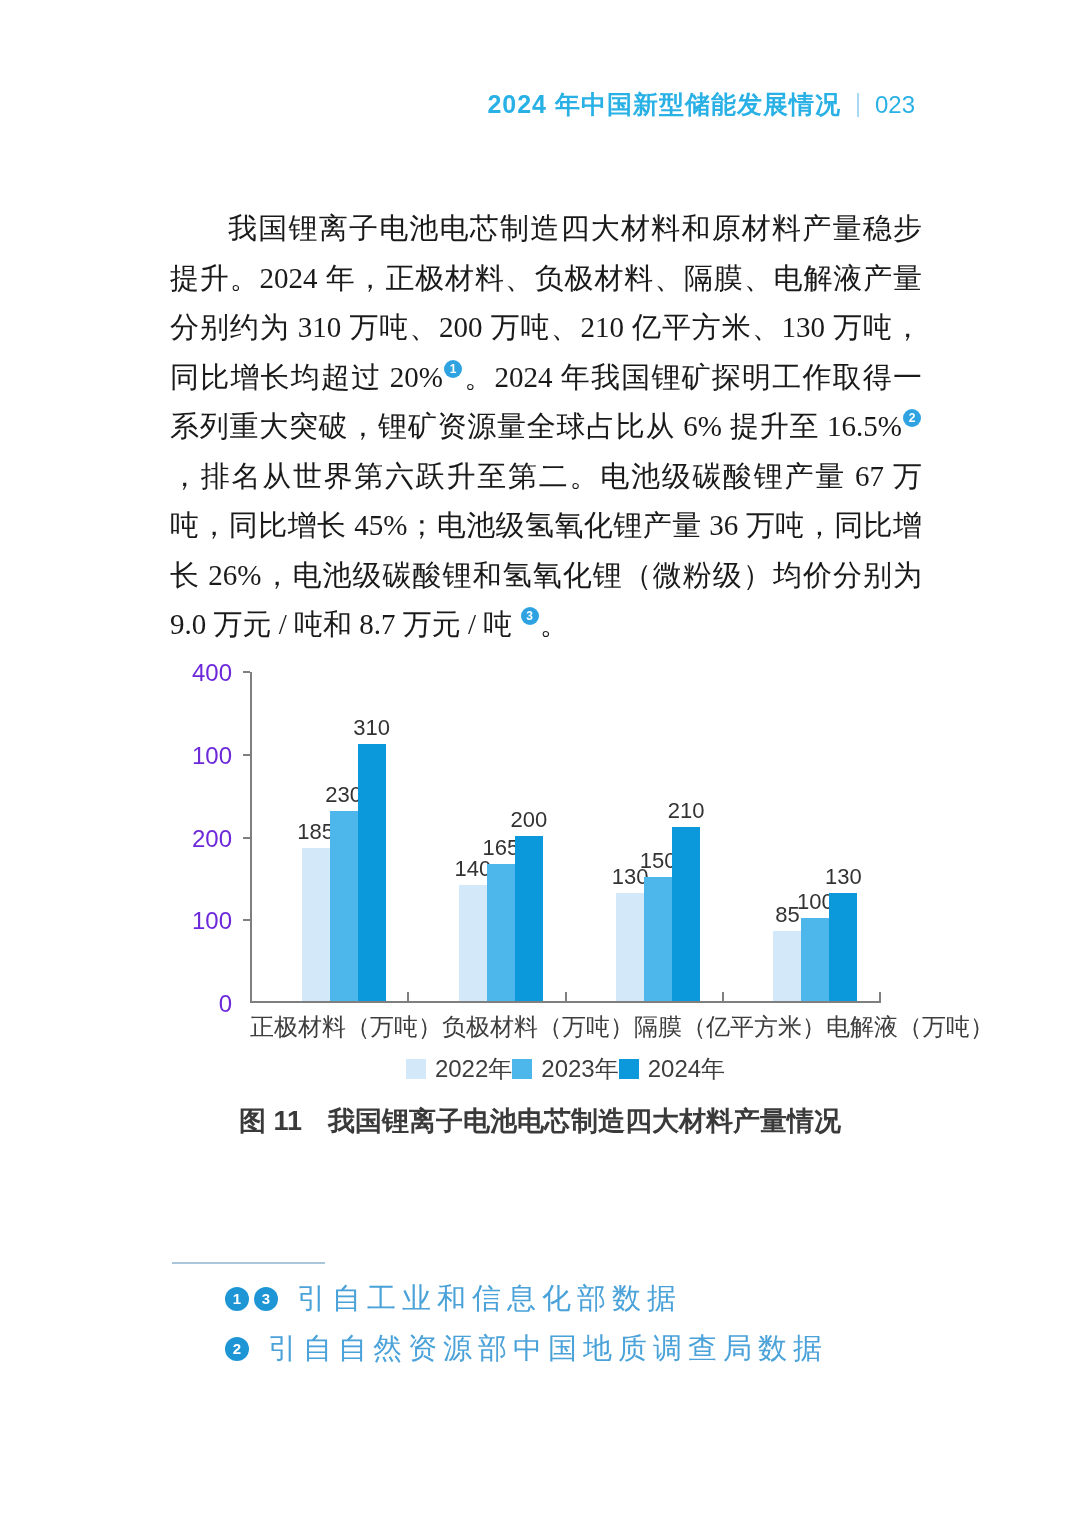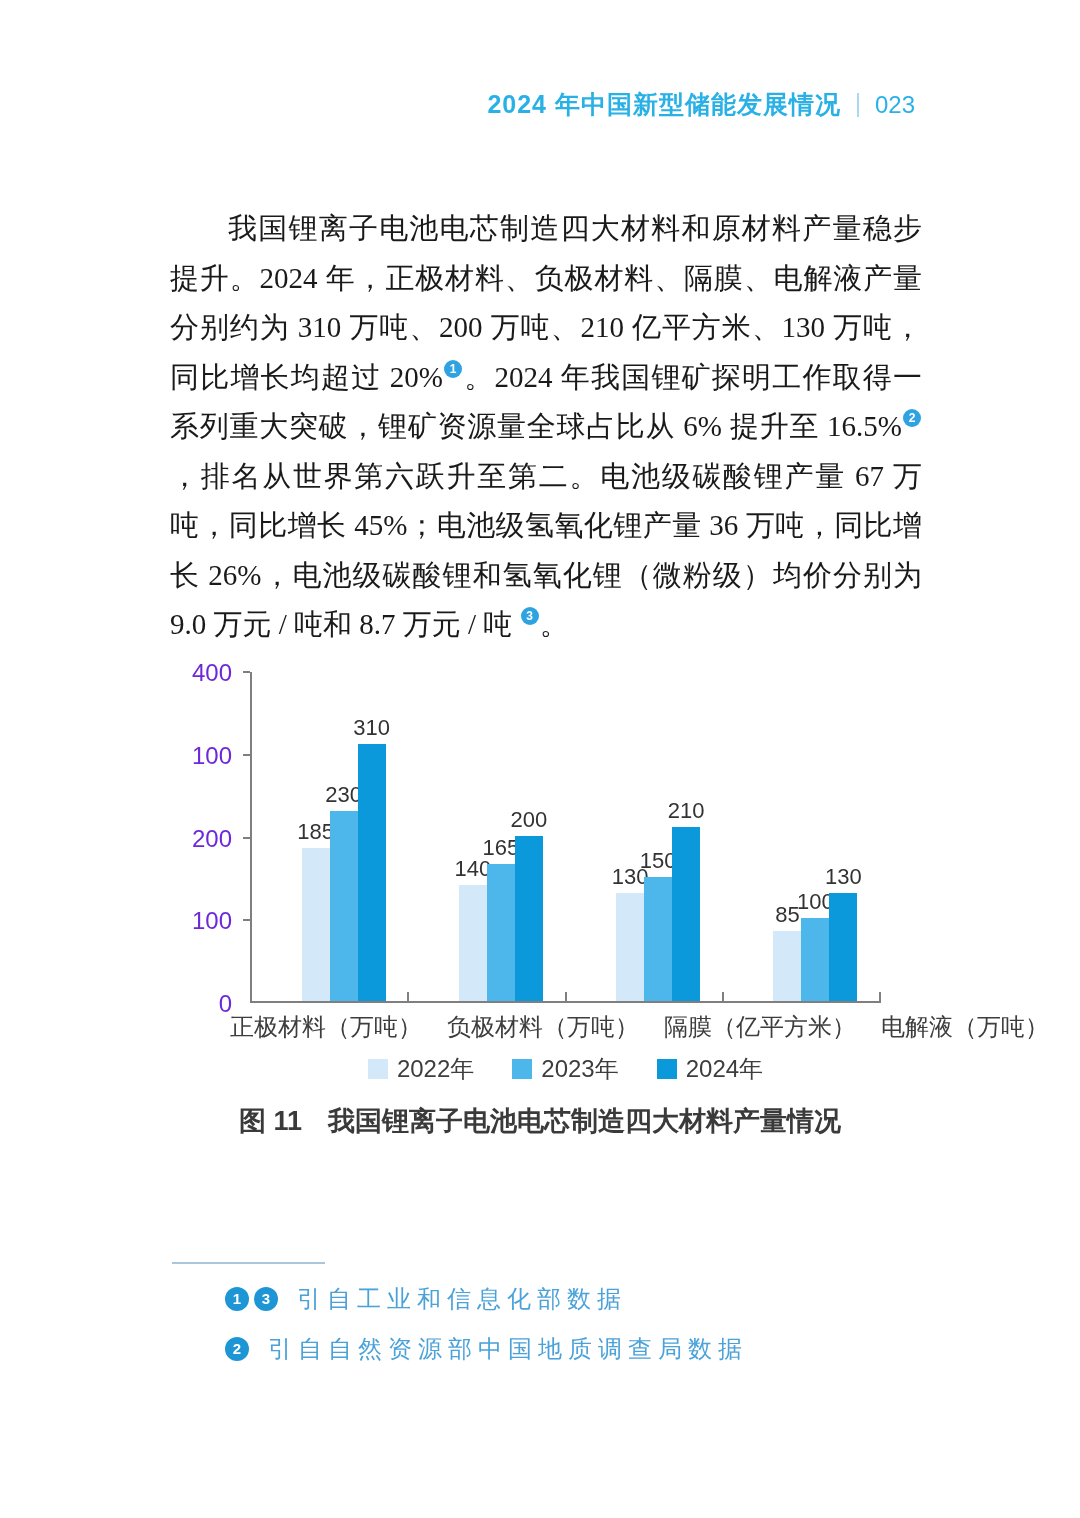--- a/index.html
+++ b/index.html
@@ -101,30 +101,30 @@
   .group { flex: 1; display: flex; align-items: flex-end; justify-content: center; }
   .barwrap { display: flex; flex-direction: column; align-items: center; width: 28px; padding-left: 26px; }
   .bval {
     font-family: "Liberation Sans", "DejaVu Sans", sans-serif;
     font-size: 22px;
     color: #333333;
     margin-bottom: 3px;
     white-space: nowrap;
   }
   .bar { width: 28px; }
-  .xlabels { margin-left: 60px; width: 631px; display: flex; margin-top: 8px; gap: 25px; }
+  .xlabels { margin-left: 80px; width: 631px; display: flex; margin-top: 8px; }
   .xlabel {
     flex: 1;
     text-align: center;
     font-family: "Liberation Sans", "DejaVu Sans", sans-serif;
     font-size: 24px;
     color: #3d3d3d;
     white-space: nowrap;
   }
-  .legend { margin-left: 80px; width: 631px; display: flex; justify-content: center; gap: 38px; margin-top: 10px; }
+  .legend { margin-left: 80px; width: 631px; display: flex; justify-content: center; margin-top: 10px; }
   .legend-item { display: flex; align-items: center; gap: 9px; }
   .legend-swatch { width: 20px; height: 20px; }
   .legend-label {
     font-family: "Liberation Sans", "DejaVu Sans", sans-serif;
     font-size: 24px;
     color: #3d3d3d;
   }
   .caption {
     margin-top: 18px;
     width: 740px;
@@ -149,21 +149,21 @@
     font-family: "Liberation Sans", "DejaVu Sans", sans-serif;
     font-size: 15px;
     font-weight: bold;
     line-height: 24px;
     text-align: center;
     margin-right: 5px;
     flex: none;
   }
   .fn-text {
     margin-left: 14px;
-    font-size: 24px;
+    font-size: 29px;
     color: #4aa2d9;
     letter-spacing: 6px;
     white-space: nowrap;
   }
 </style>
 </head>
 <body>
 
 <div class="page">
 

